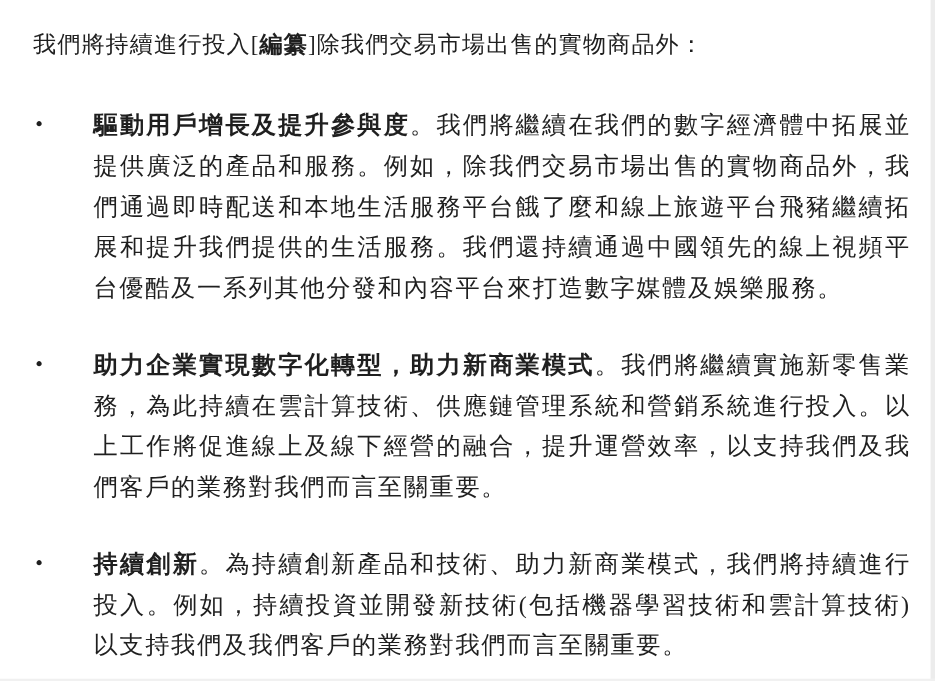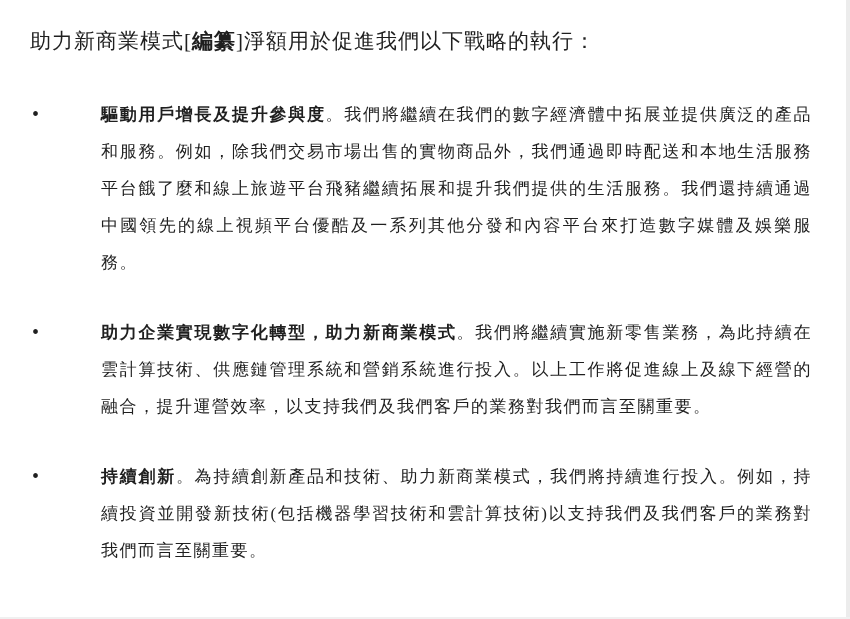--- a/index.html
+++ b/index.html
@@ -32,22 +32,22 @@
     margin: 0;
     padding: 0;
   }
   .bullet-item {
     position: relative;
     padding-left: 55px;
     margin: 0 0 33px 0;
   }
   .bullet-item:last-child { margin-bottom: 0; }
   .bullet-text {
-    margin: 16px;
-    font-size: 17px;
+    margin: 0;
+    font-size: 22px;
     line-height: 37px;
     letter-spacing: 1.5px;
     text-align: justify;
     text-justify: inter-ideograph;
   }
   .lead {
     font-weight: bold;
     font-family: "Liberation Sans", "DejaVu Sans", sans-serif;
   }
   .dot {
@@ -74,21 +74,21 @@
     height: 2px;
     background: #f0f0f0;
   }
 </style>
 </head>
 <body>
 
 <div class="page">
   <div class="content">
 
-    <p class="intro"><span>助力新商業模式[</span><span class="redacted">編纂</span><span>]淨額用於促進我們以下戰略的執行：</span></p>
+    <p class="intro"><span>我們將持續進行投入[</span><span class="redacted">編纂</span><span>]除我們交易市場出售的實物商品外：</span></p>
 
     <ul class="bullet-list">
 
       <li class="bullet-item">
         <span class="dot">•</span>
         <p class="bullet-text"><span class="lead">驅動用戶增長及提升參與度</span><span>。我們將繼續在我們的數字經濟體中拓展並提供廣泛的產品和服務。例如，除我們交易市場出售的實物商品外，我們通過即時配送和本地生活服務平台餓了麼和線上旅遊平台飛豬繼續拓展和提升我們提供的生活服務。我們還持續通過中國領先的線上視頻平台優酷及一系列其他分發和內容平台來打造數字媒體及娛樂服務。</span></p>
       </li>
 
       <li class="bullet-item">
         <span class="dot">•</span>

